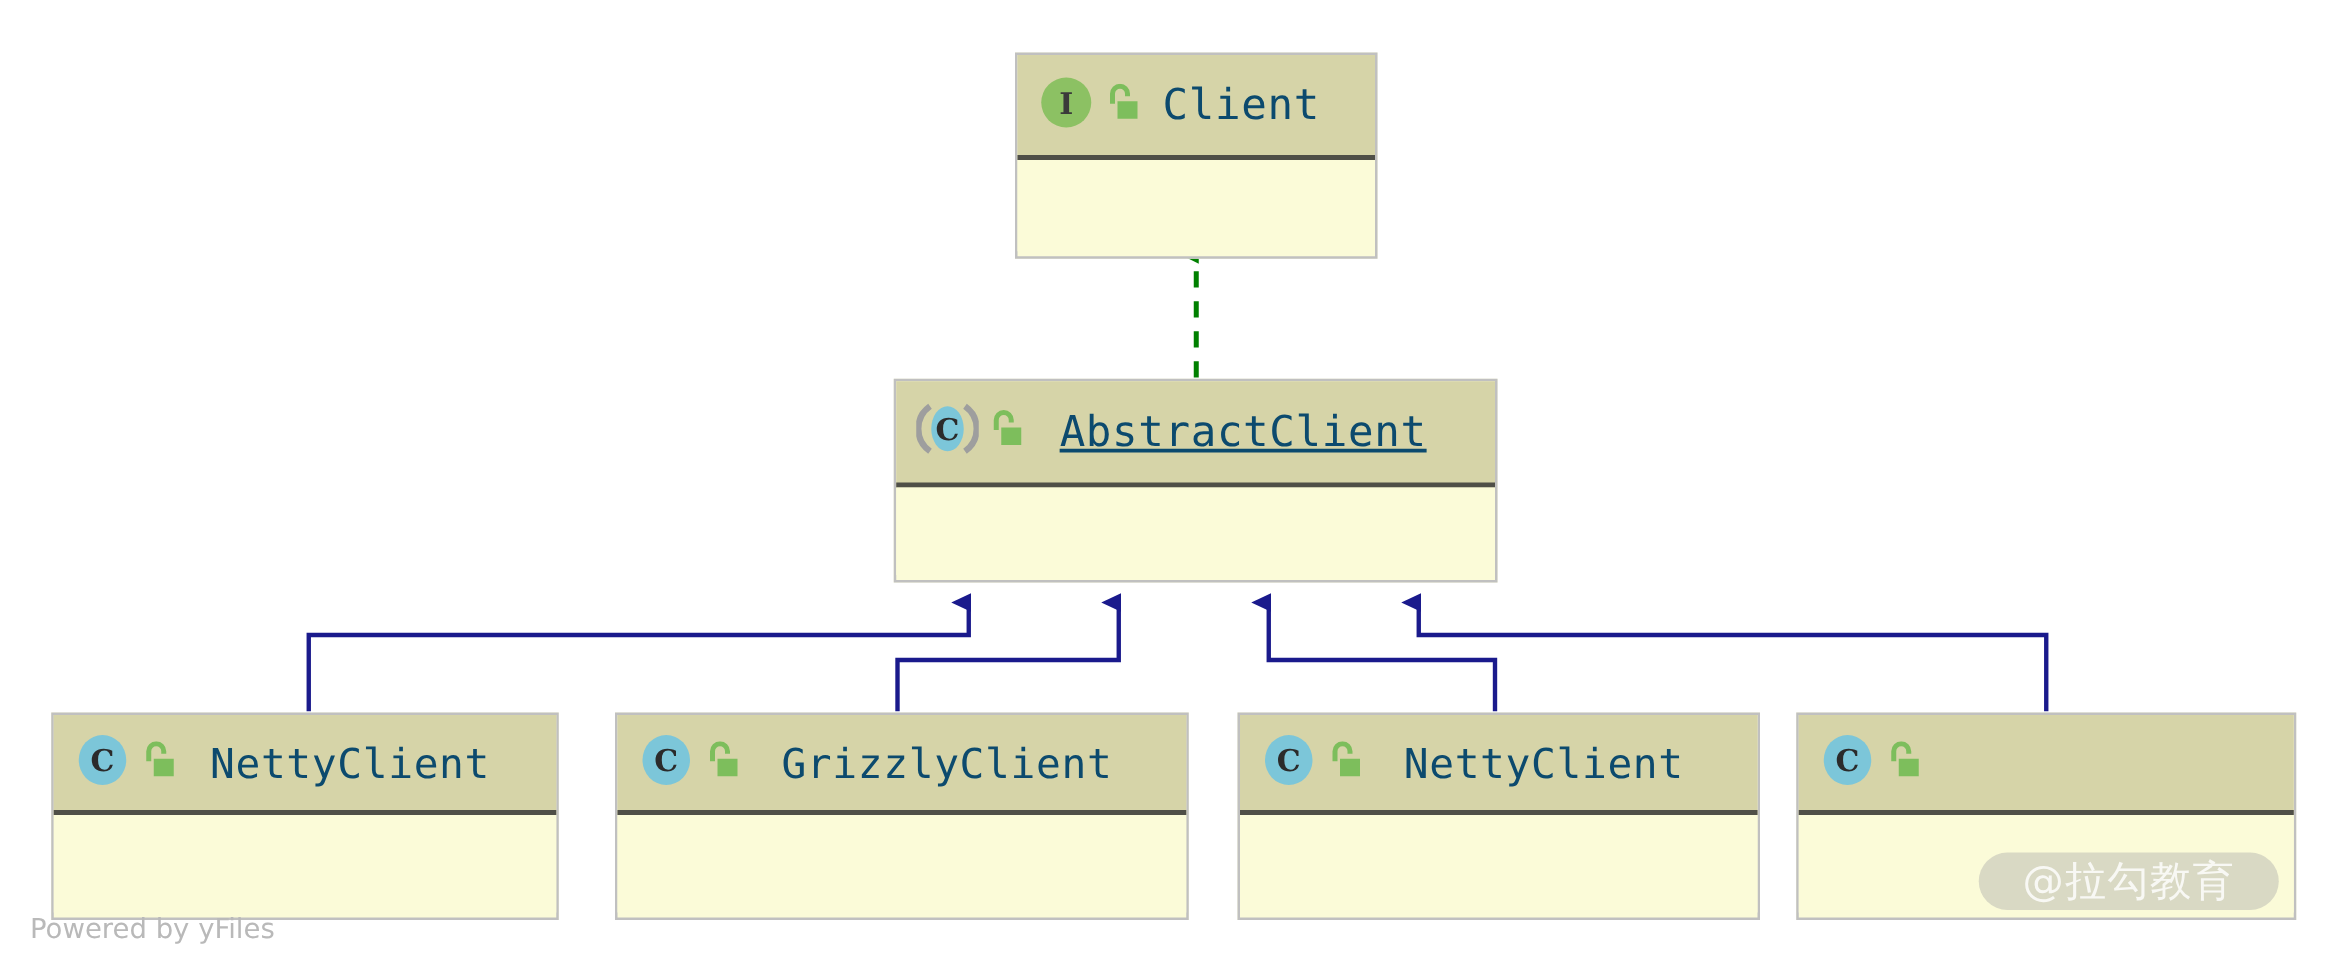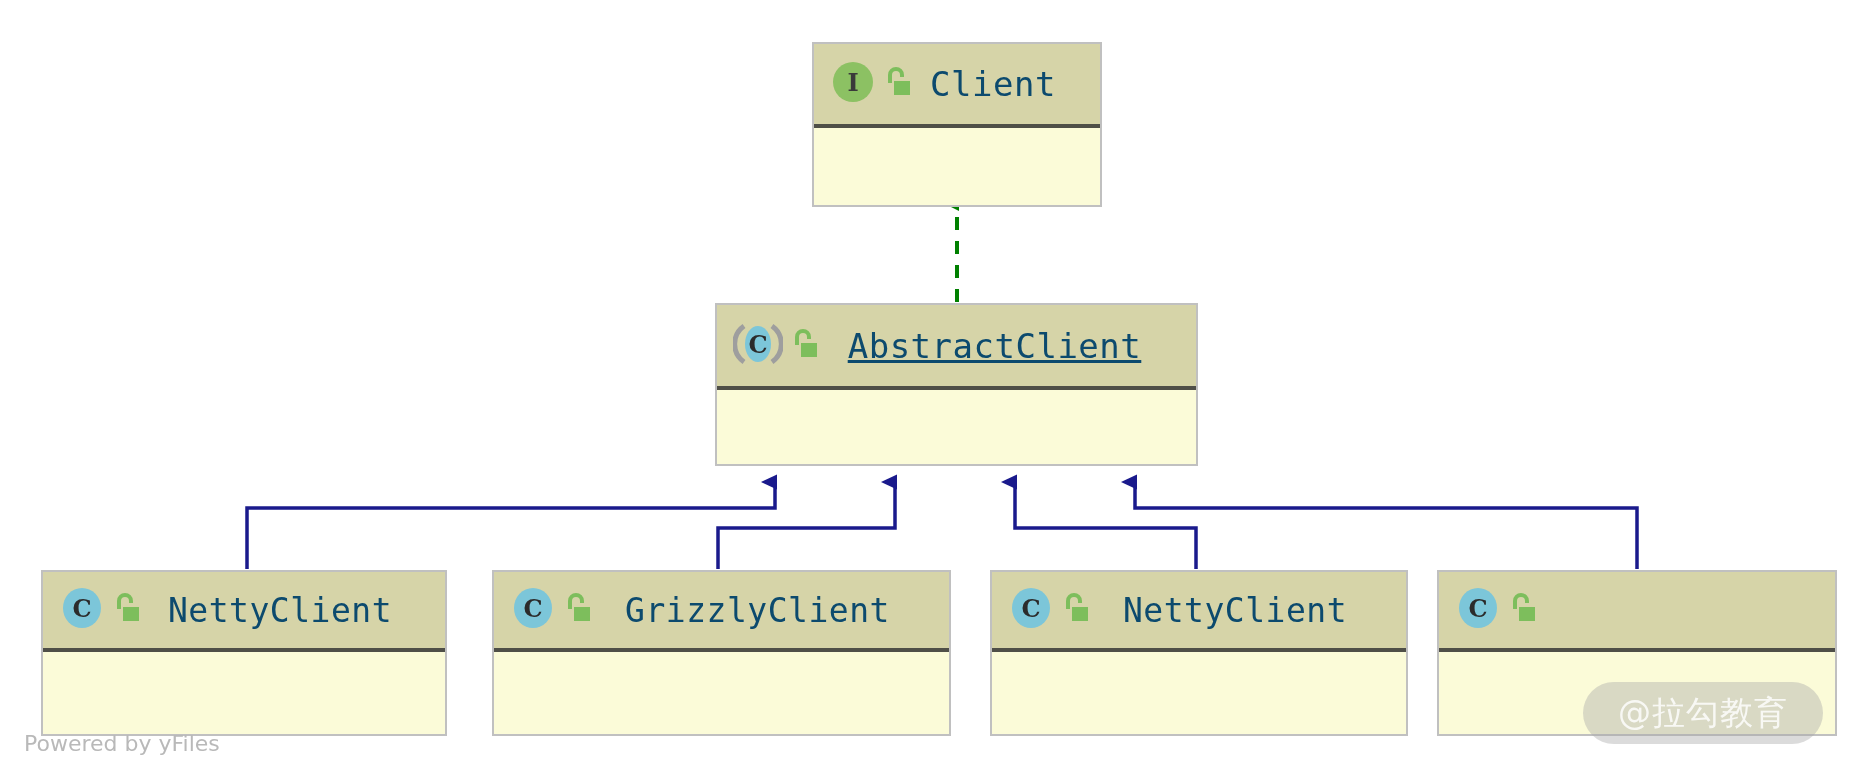--- a/index.html
+++ b/index.html
@@ -103,21 +103,21 @@
     font-family: "DejaVu Sans", sans-serif;
     font-size: 22px;
     color: #b9b9b9;
     white-space: nowrap;
   }
   #watermark {
     position: absolute;
     left: 1583px;
     top: 682px;
     width: 240px;
-    height: 62px;
+    height: 46px;
     border-radius: 31px;
     background: rgba(170,170,170,0.42);
     display: flex;
     align-items: center;
     justify-content: center;
     color: rgba(255,255,255,0.82);
     font-family: "DejaVu Sans", sans-serif;
     font-size: 33px;
     letter-spacing: 1px;
     white-space: nowrap;

